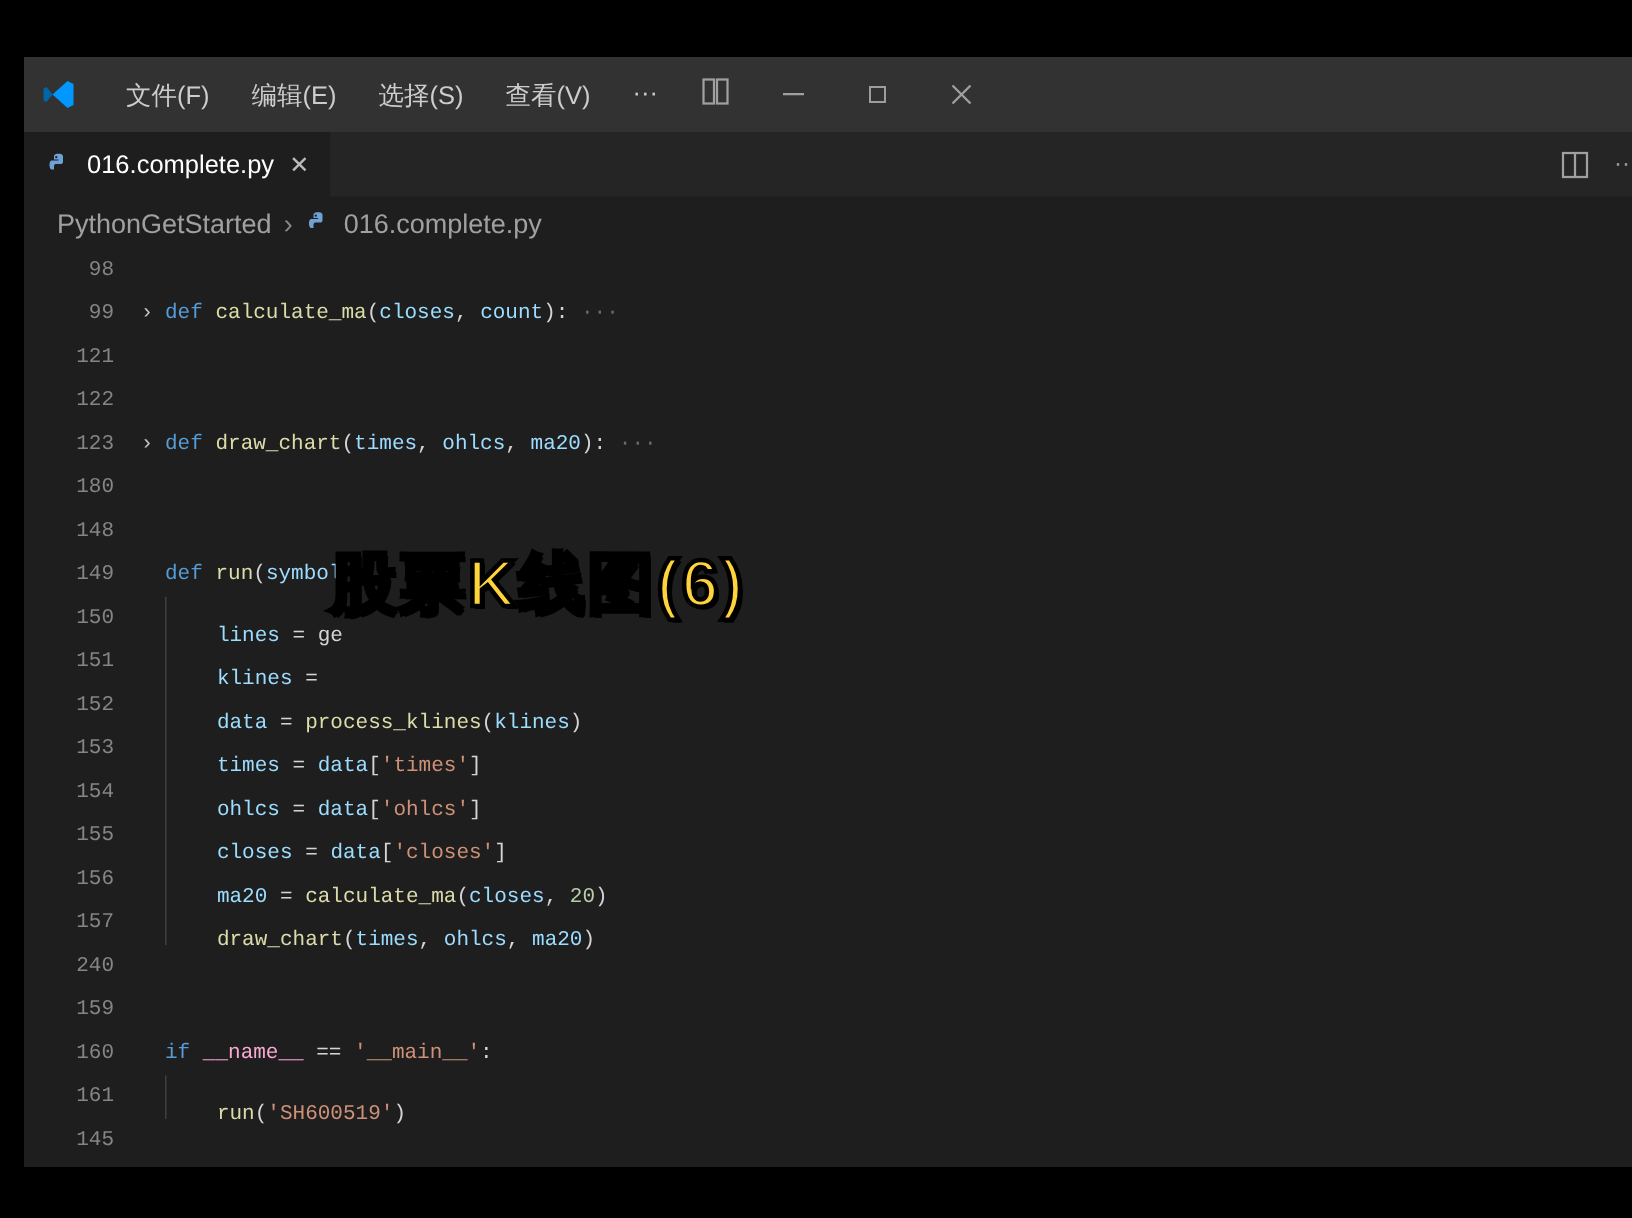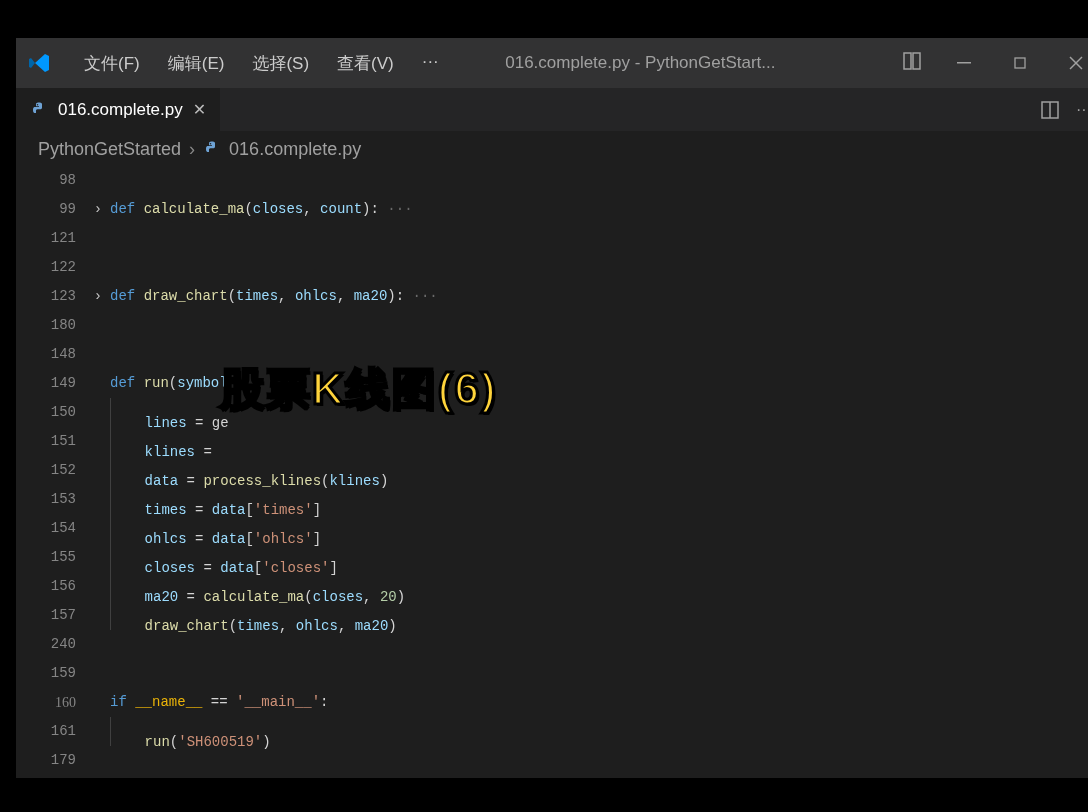--- a/index.html
+++ b/index.html
@@ -116,21 +116,21 @@
       position: relative;
     }
     .ln { height: 29px; display:flex; align-items:center; }
     .code .ln { display:block; height:29px; }
     .hl { background: rgba(38, 79, 120, 0.35); position: absolute; left:0; right:0; height:29px; z-index:-1; }
     .kw { color:#569cd6; }         
     .fn { color:#dcdcaa; }         
     .var { color:#9cdcfe; }        
     .str { color:#ce9178; }        
     .num { color:#b5cea8; }        
-    .cmp { color:#eab308; }
+    .cmp { color:#f9a8d4; }
     .dots { color:#6a6a6a; }
     .indent-guide { border-left:1px solid #404040; display:inline-block; height:29px; position:relative; }
 
     .overlay {
       position: absolute;
       top: 360px;
       left: 220px;
       font-size: 44px;
       font-weight: 900;
       color: #ffd43b;
@@ -152,21 +152,20 @@
       <path d="M17 3L7 12L17 21L21 19V5L17 3Z" fill="#0098ff"></path>
       <path d="M3 7L7 12L3 17L1 16V8L3 7Z" fill="#0065a9"></path>
     </svg>
     <div class="menu-items">
       <div class="menu-item">文件(F)</div>
       <div class="menu-item">编辑(E)</div>
       <div class="menu-item">选择(S)</div>
       <div class="menu-item">查看(V)</div>
       <div class="menu-item">···</div>
     </div>
-    <div class="title-center">016.complete.py - PythonGetStart...</div>
     <div class="window-controls">
       <div class="layout-icon">
         <svg width="20" height="20" viewBox="0 0 20 20" stroke="currentColor" fill="none" stroke-width="1.5">
           <rect x="2" y="2" width="7" height="16"></rect>
             <rect x="11" y="2" width="7" height="16"></rect>
         </svg>
       </div>
       <div class="win-ctrl">
         <svg width="14" height="14" viewBox="0 0 14 14">
             <rect y="6" width="14" height="1.5" fill="currentColor"></rect>
@@ -227,23 +226,23 @@
         <div class="ln" style="justify-content: flex-end;">150</div>
         <div class="ln" style="justify-content: flex-end;">151</div>
         <div class="ln" style="justify-content: flex-end;">152</div>
         <div class="ln" style="justify-content: flex-end; padding-left: 20px;">153</div>
         <div class="ln" style="justify-content: flex-end;">154</div>
         <div class="ln" style="justify-content: flex-end;">155</div>
         <div class="ln" style="justify-content: flex-end;">156</div>
         <div class="ln" style="justify-content: flex-end;">157</div>
         <div class="ln" style="justify-content: flex-end;">240</div>
         <div class="ln" style="justify-content: flex-end;">159</div>
-        <div class="ln" style="justify-content: flex-end; font-family: Liberation Serif, serif;">160</div>
+        <div class="ln" style="justify-content: flex-end;">160</div>
         <div class="ln" style="justify-content: flex-end;">161</div>
-        <div class="ln" style="justify-content: flex-end;">179</div>
+        <div class="ln" style="justify-content: flex-end;">145</div>
       </div>
     <div class="fold-gutter" id="fold">
         <div class="ln"></div>
         <div class="ln">
           <span class="chev">›</span>
         </div>
         <div class="ln"></div>
         <div class="ln"></div>
         <div class="ln">
           <span class="chev">›</span>

